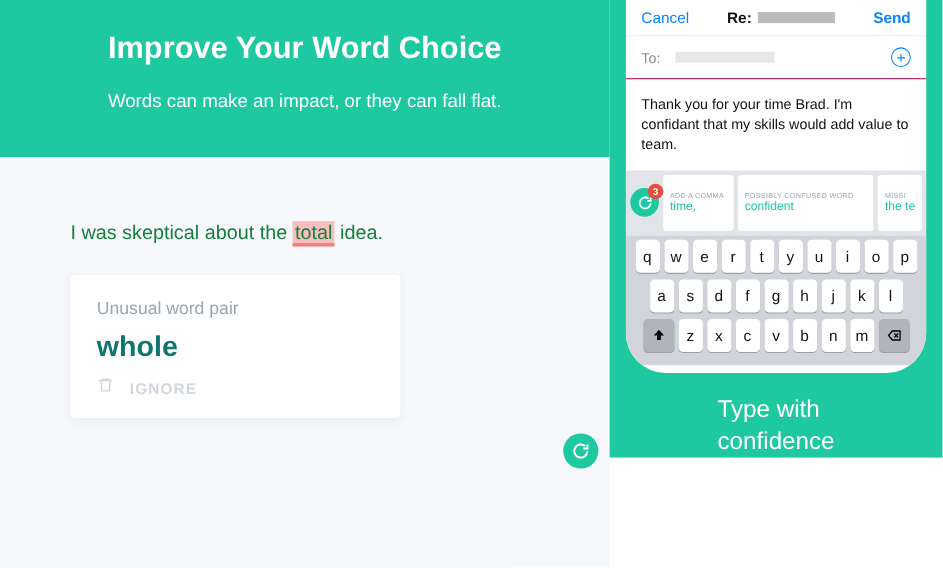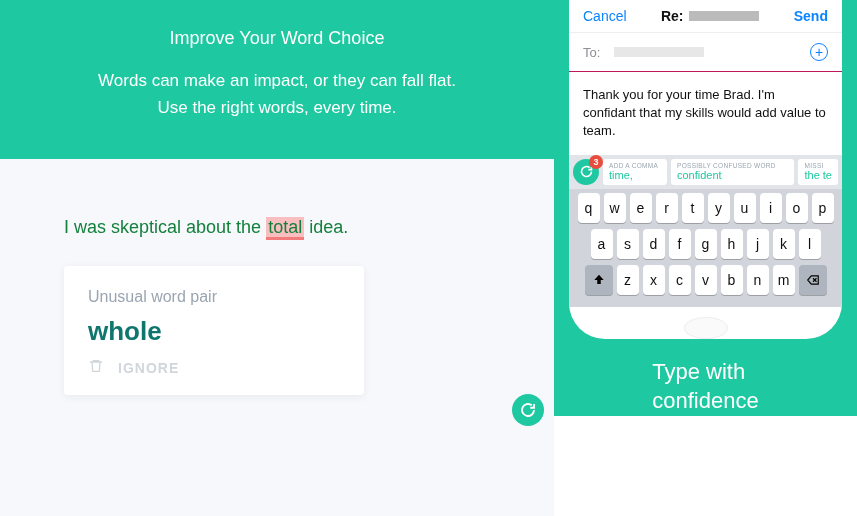--- a/index.html
+++ b/index.html
@@ -1,19 +1,19 @@
 <!DOCTYPE html>
 <html><head>
 <meta charset="utf-8">
 <style>
 *{margin:0;padding:0;box-sizing:border-box;font-family:-apple-system,BlinkMacSystemFont,'Segoe UI',Helvetica,Arial,sans-serif}
 body{width:857px;height:516px;display:flex;overflow:hidden}
 .left{width:554px;height:516px;display:flex;flex-direction:column}
 .left-header{background:#1EC8A0;color:#fff;padding:28px 20px 38px;text-align:center}
-.left-title{font-size:18px;font-weight:400;margin-bottom:18px}
+.left-title{font-size:28px;font-weight:700;margin-bottom:18px}
 .left-sub{font-size:17px;line-height:1.6;font-weight:300}
 .left-body{background:#F6F8FB;flex:1;position:relative;padding:58px 64px 0}
 .sentence{font-size:18px;color:#15803d;margin-bottom:28px}
 .hl{background:rgba(252,120,120,.45);border-bottom:3px solid #F27B7B;padding:0 2px}
 .card{background:#fff;border-radius:4px;box-shadow:0 2px 10px rgba(0,0,0,.06);padding:22px 24px 16px;max-width:300px}
 .card-title{color:#9AA5B1;font-size:16px;margin-bottom:10px}
 .card-sugg{color:#0f766e;font-size:26px;font-weight:700;margin-bottom:10px}
 .card-actions{display:flex;align-items:center;gap:14px;opacity:.45}
 .trash-icon svg{width:16px;height:18px;stroke:#9AA5B1}
 .ignore-txt{color:#9AA5B1;font-size:14px;letter-spacing:1px;font-weight:600}
@@ -28,21 +28,21 @@
 .nav-send{color:#0A84FF;font-weight:600}
 .to-row{display:flex;align-items:center;justify-content:space-between;padding:10px 14px;border-top:1px solid #EEE;border-bottom:1px solid #be185d}
 .to-label{color:#8E8E93;font-size:13px}
 .to-redact{display:inline-block;width:90px;height:10px;background:#E7E7E7;margin-left:14px}
 .plus{width:18px;height:18px;border:1.5px solid #0A84FF;border-radius:50%;display:flex;align-items:center;justify-content:center;color:#0A84FF;font-size:14px;line-height:1}
 .composebody{flex:1;padding:14px;font-size:13px;color:#111;line-height:1.4}
 .suggbar{display:flex;gap:4px;padding:4px;background:#E1E4E9;align-items:stretch}
 .gbubble{position:relative;width:26px;height:26px;border-radius:50%;background:#1EC8A0;display:flex;align-items:center;justify-content:center;flex-shrink:0;align-self:center}
 .gbubble svg{width:15px;height:15px}
 .gbadge{position:absolute;top:-4px;right:-4px;width:14px;height:14px;border-radius:50%;background:#E74C3C;color:#fff;font-size:9px;display:flex;align-items:center;justify-content:center;font-weight:700}
-.sugg{background:#fff;border-radius:3px;padding:3px 6px;display:flex;flex-direction:column;min-width:64px}
+.sugg{background:#fff;border-radius:3px;padding:16px 6px;display:flex;flex-direction:column;min-width:64px}
 .sugg.cut{min-width:30px}
 .sugg-top{font-size:6.5px;color:#9AA5B1;letter-spacing:.3px;white-space:nowrap}
 .sugg-bot{font-size:11px;color:#1EC8A0}
 .kbd{background:#D1D5DB;padding:4px 3px 6px}
 .krow{display:flex;justify-content:center;gap:4px;margin-bottom:6px}
 .key{background:#fff;border-radius:4px;width:22px;height:30px;display:flex;align-items:center;justify-content:center;font-size:14px;color:#111;box-shadow:0 1px 0 rgba(0,0,0,.25)}
 .key.fn{background:#AFB5BE;width:28px}
 .key.fn svg{width:14px;height:14px}
 .key.space{flex:1}
 .key.num{background:#AFB5BE;width:30px;font-size:11px}
@@ -52,21 +52,20 @@
 .tagline{color:#fff;text-align:left;font-size:22px;line-height:1.35;margin-top:18px;font-weight:300}
 </style>
 </head>
 <body>
 
 <div class="left">
   <div class="left-header">
     <div class="left-title">Improve Your Word Choice</div>
     <div class="left-sub">
       <div>Words can make an impact, or they can fall flat.</div>
-      <div>Use the right words, every time.</div>
     </div>
   </div>
   <div class="left-body">
     <div class="sentence">
       <span>I was skeptical about the </span><span class="hl">total</span><span> idea.</span>
     </div>
     <div class="card">
       <div class="card-title">Unusual word pair</div>
       <div class="card-sugg">whole</div>
       <div class="card-actions">

